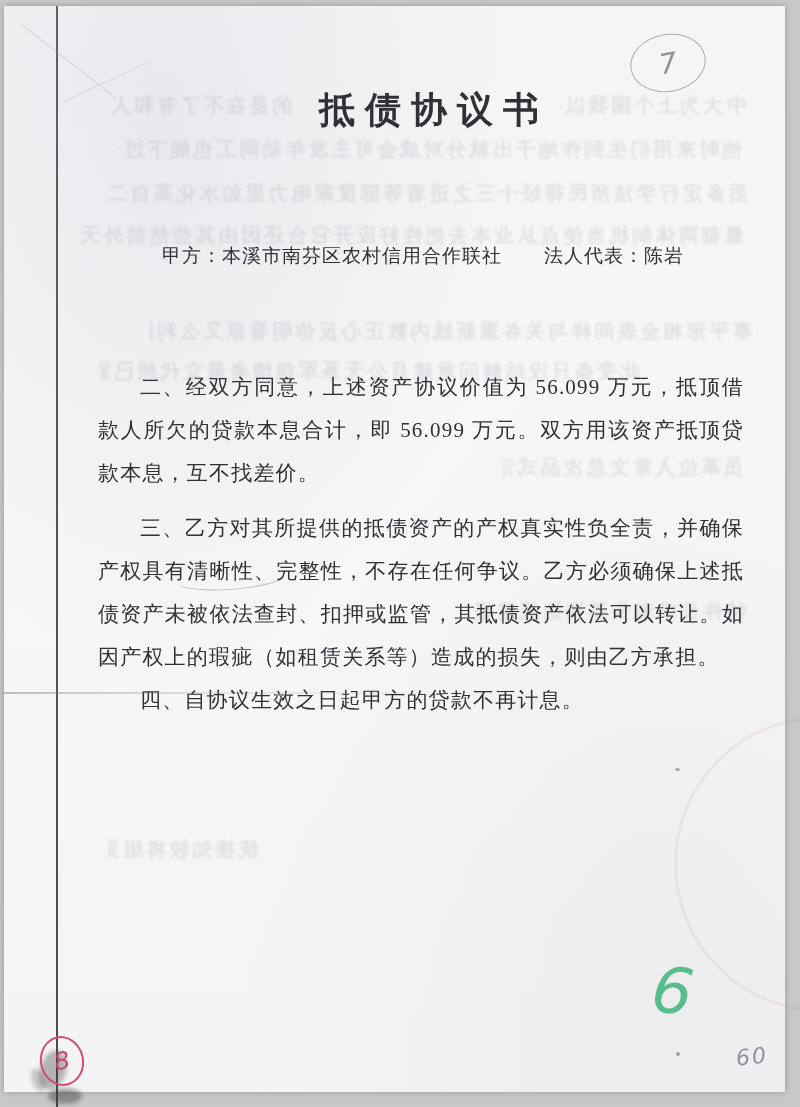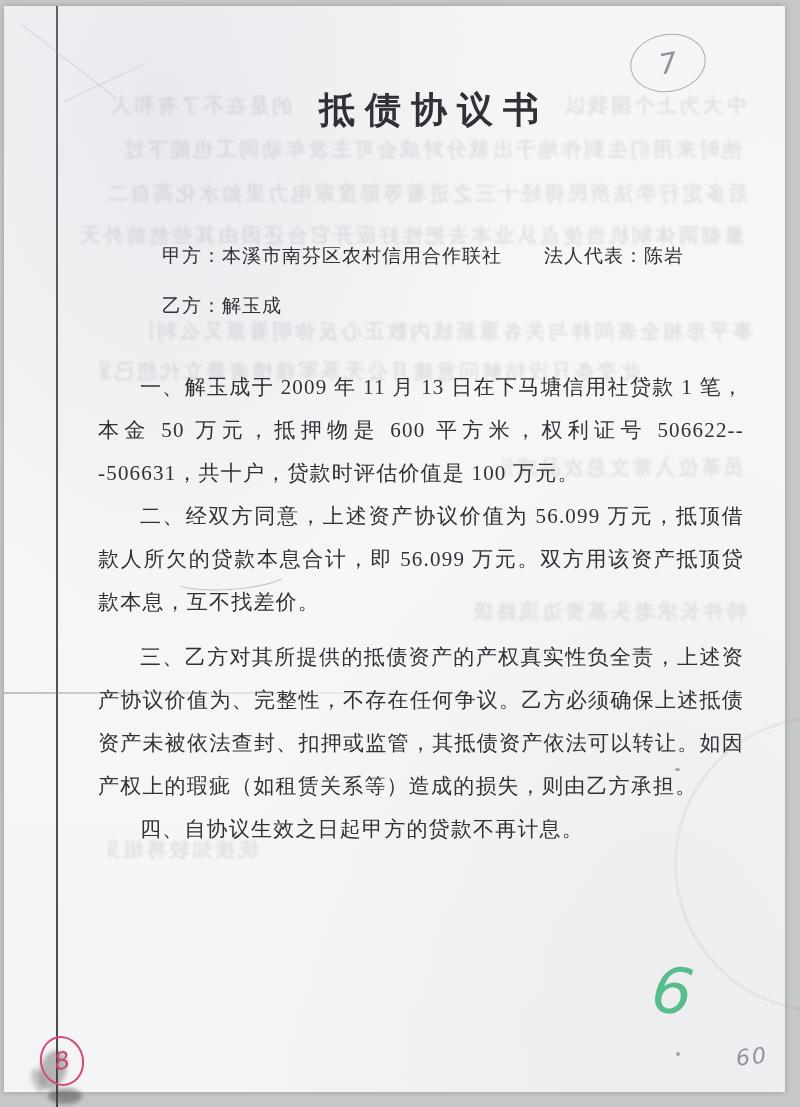--- a/index.html
+++ b/index.html
@@ -125,28 +125,24 @@
 
     <div class="title">抵债协议书</div>
 
     <div class="circled-7 hand">
       <span>7</span>
     </div>
 
     <div class="party-line party-a">
       <span>甲方：</span><span>本溪市南芬区农村信用合作联社</span><span class="rep-gap"></span><span>法人代表：</span><span>陈岩</span>
     </div>
-    <div class="party-line party-b">
-      <span>乙方：</span><span>解玉成</span>
-    </div>
 
     <div class="doc-body">
-      <p>一、解玉成于 2009 年 11 月 13 日在下马塘信用社贷款 1 笔，本金 50 万元，抵押物是 600 平方米，权利证号 506622---506631，共十户，贷款时评估价值是 100 万元。</p>
       <p>二、经双方同意，上述资产协议价值为 56.099 万元，抵顶借款人所欠的贷款本息合计，即 56.099 万元。双方用该资产抵顶贷款本息，互不找差价。</p>
-      <p class="gap-lg">三、乙方对其所提供的抵债资产的产权真实性负全责，上述资产协议价值为、完整性，不存在任何争议。乙方必须确保上述抵债资产未被依法查封、扣押或监管，其抵债资产依法可以转让。如因产权上的瑕疵（如租赁关系等）造成的损失，则由乙方承担。</p>
+      <p class="gap-lg">三、乙方对其所提供的抵债资产的产权真实性负全责，并确保产权具有清晰性、完整性，不存在任何争议。乙方必须确保上述抵债资产未被依法查封、扣押或监管，其抵债资产依法可以转让。如因产权上的瑕疵（如租赁关系等）造成的损失，则由乙方承担。</p>
       <p>四、自协议生效之日起甲方的贷款不再计息。</p>
     </div>
 
     <div class="spine-line"></div>
     <div class="crease-diag"></div>
     <div class="crease-diag2"></div>
     <div class="fold-line"></div>
     <div class="pencil-arc"></div>
     <div class="faint-stamp"></div>
     <div class="ink-dot d1"></div>

